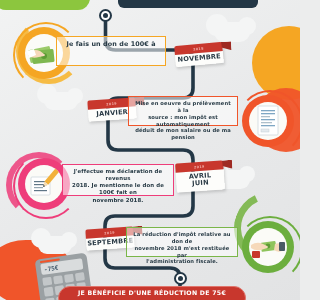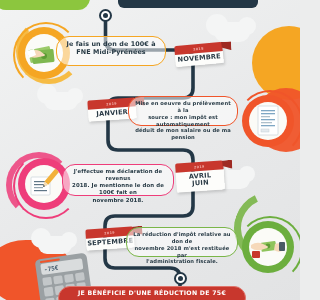--- a/index.html
+++ b/index.html
@@ -57,21 +57,21 @@
 
   .med-pen{left:18px;top:158px;}
   .med-pen .med-ring{background:#ee3d7a;}
   .med-pen .med-outer{border-bottom-color:#ee3d7a;border-left-color:#ee3d7a;}
 
   .med-money-bot{left:242px;top:221px;}
   .med-money-bot .med-ring{background:#6cae3e;}
   .med-money-bot .med-outer{border-top-color:#6cae3e;border-right-color:#6cae3e;}
 
   
-  .bubble{position:absolute;border:1px solid;border-radius:13px;background:rgba(255,255,255,.55);
+  .bubble{position:absolute;border:1px solid;border-radius:0;background:rgba(255,255,255,.55);
           padding:3px 5px;box-sizing:border-box;text-align:center;}
   .bubble .txt{font-family:"DejaVu Sans",sans-serif;font-weight:bold;color:#273a45;
                line-height:1.32;letter-spacing:.1px;}
 
   .bub-1{left:56px;top:36px;width:110px;height:30px;border-color:#f5a623;}
   .bub-1 .txt{font-size:6.4px;}
   .bub-2{left:128px;top:96px;width:110px;height:30px;border-color:#f0552a;}
   .bub-2 .txt{font-size:5.2px;}
   .bub-3{left:62px;top:164px;width:112px;height:32px;border-color:#ee3d7a;}
   .bub-3 .txt{font-size:5.4px;}
@@ -164,21 +164,20 @@
         <rect x="5" y="14" width="22" height="13" rx="1.5" fill="#7fb84f" transform="rotate(-6 16 20)"></rect>
         <circle cx="17" cy="20" r="3" fill="#5d9a34"></circle>
         <path d="M1,17 q6,-5 12,-2 l4,3 q2,1 0,2 l-5,1 q-6,2 -11,-1 z" fill="#f6d9ba"></path>
         <path d="M0,15 l7,-2 l2,6 l-7,3 z" fill="#ffffff"></path>
       </svg>
     </div>
   </div>
 
   <div class="bubble bub-1">
     <div class="txt">Je fais un don de 100€ à</div>
-    <div class="txt">FNE Midi-Pyrénées</div>
   </div>
 
   <div class="tag tag-nov tag-shadow">
     <div class="tag-top">
       <span class="yr">2018</span>
       <span class="flap"></span>
     </div>
     <div class="tag-body">
       <div class="mon">NOVEMBRE</div>
     </div>

